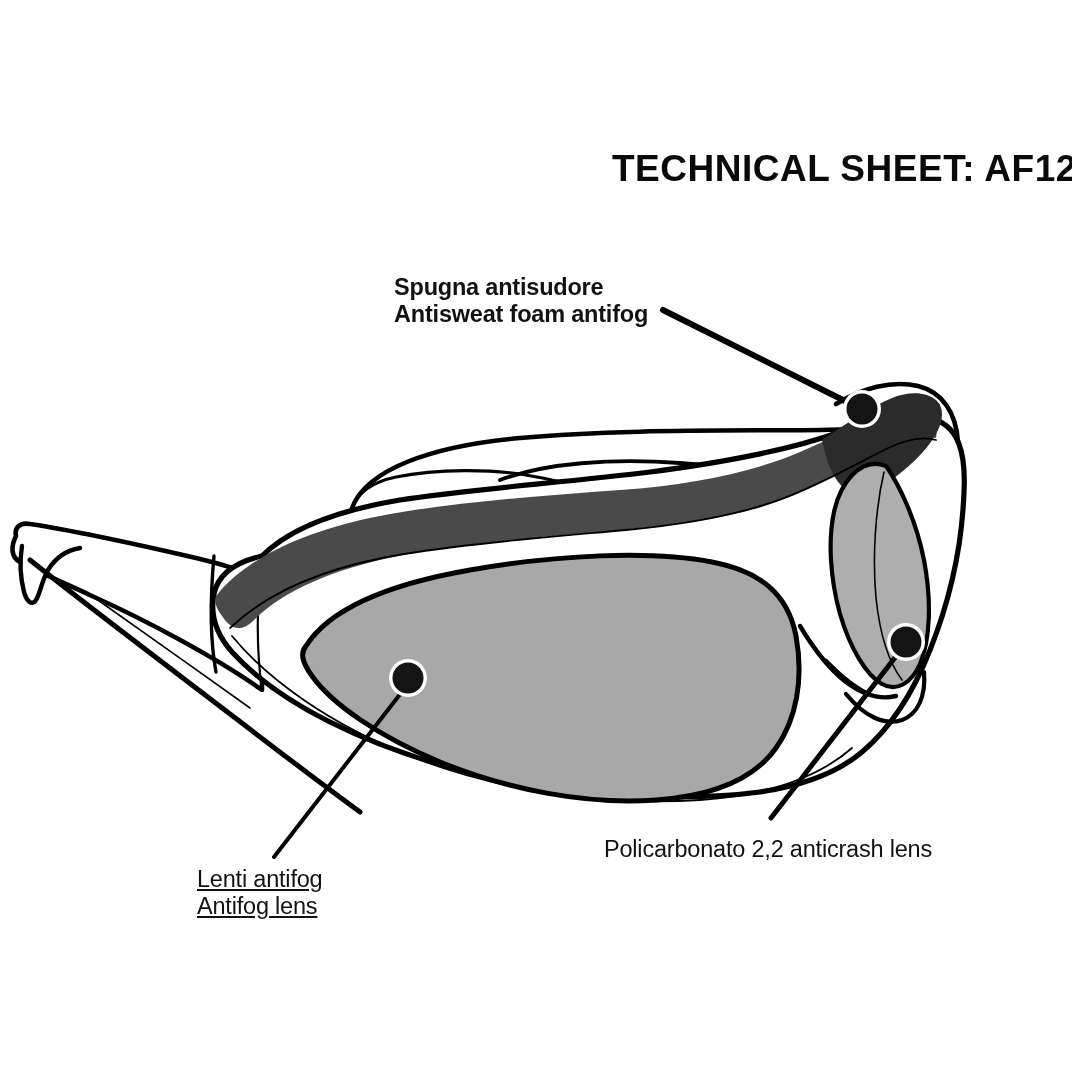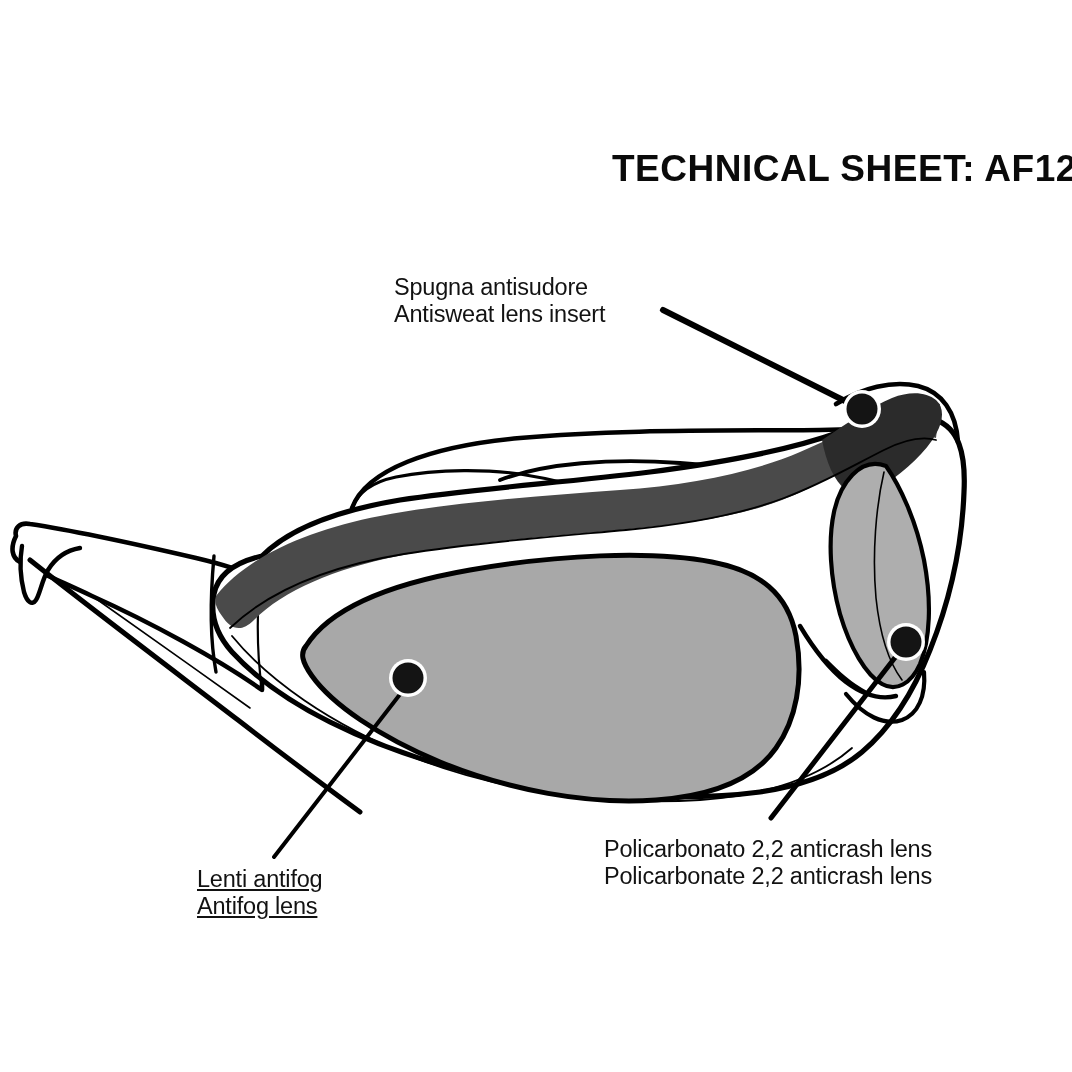--- a/index.html
+++ b/index.html
@@ -45,21 +45,21 @@
     top: 148px;
     color: #0a0a0a;
     font-family: "Liberation Sans Narrow", "Liberation Sans", sans-serif;
     font-size: 37px;
     font-weight: bold;
     letter-spacing: 0.5px;
     white-space: nowrap;
     transform: scaleX(1.0);
     transform-origin: left top;
   }
-  #label-foam { left: 394px; top: 274px; }
+  #label-foam { left: 394px; top: 274px; font-weight: bold; }
   #label-antifog { left: 197px; top: 866px; text-decoration: underline; }
   #label-poly { left: 604px; top: 836px; }
 </style>
 </head>
 <body>
 
 <div id="sheet">
 
   <svg id="diagram" viewBox="0 0 1072 1072" xmlns="http://www.w3.org/2000/svg">
 
@@ -196,26 +196,25 @@
     <g>
       <circle cx="906" cy="642" r="19" fill="#ffffff"></circle>
       <circle cx="906" cy="642" r="15.5" fill="#141414"></circle>
     </g>
   </svg>
 
   <div id="title">TECHNICAL SHEET: AF125</div>
 
   <div class="label-block" id="label-foam">
     <span class="line">Spugna antisudore</span>
-    <span class="line">Antisweat lens insert</span>
+    <span class="line">Antisweat foam antifog</span>
   </div>
 
   <div class="label-block" id="label-antifog">
     <span class="line">Lenti antifog</span>
     <span class="line">Antifog lens</span>
   </div>
 
   <div class="label-block" id="label-poly">
     <span class="line">Policarbonato 2,2 anticrash lens</span>
-    <span class="line">Policarbonate 2,2 anticrash lens</span>
   </div>
 
 </div>
 
 </body></html>

